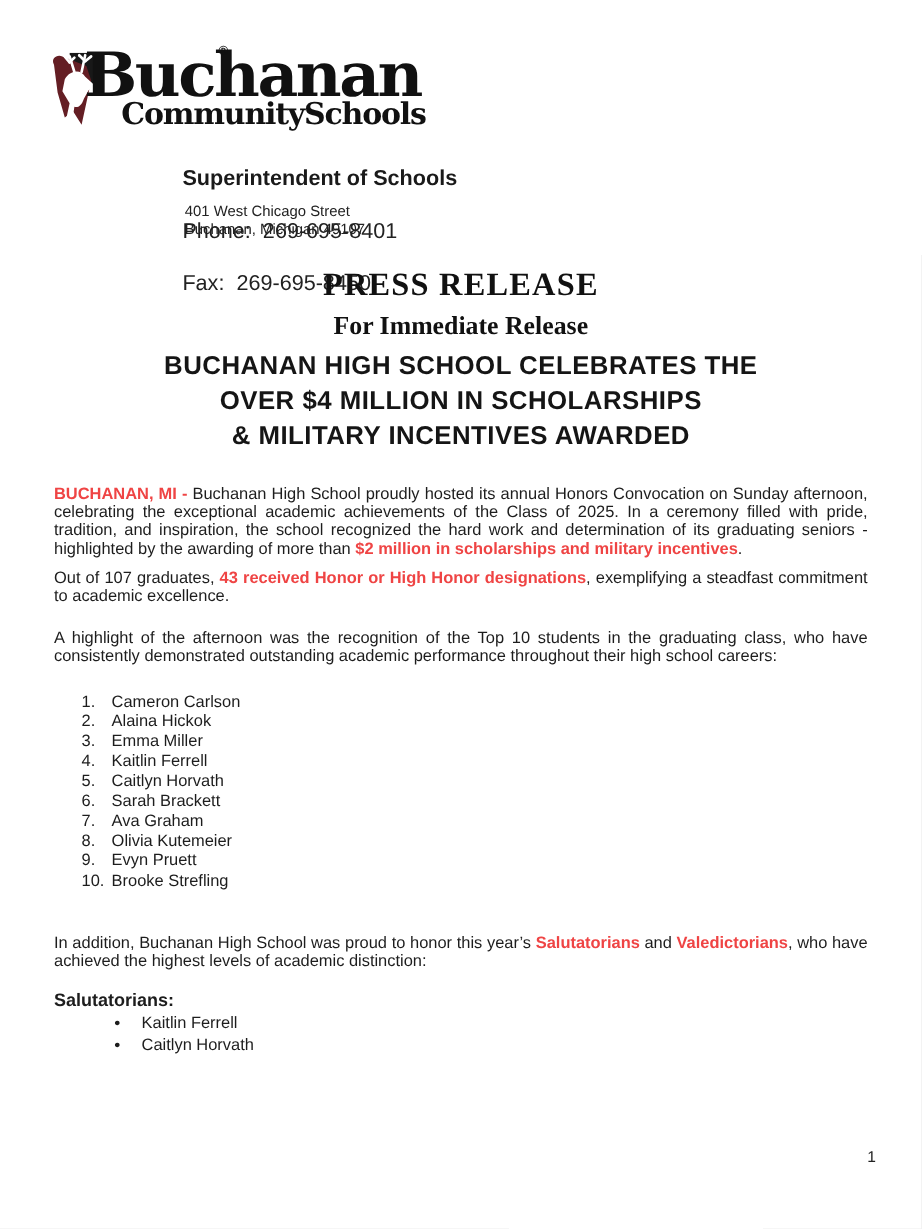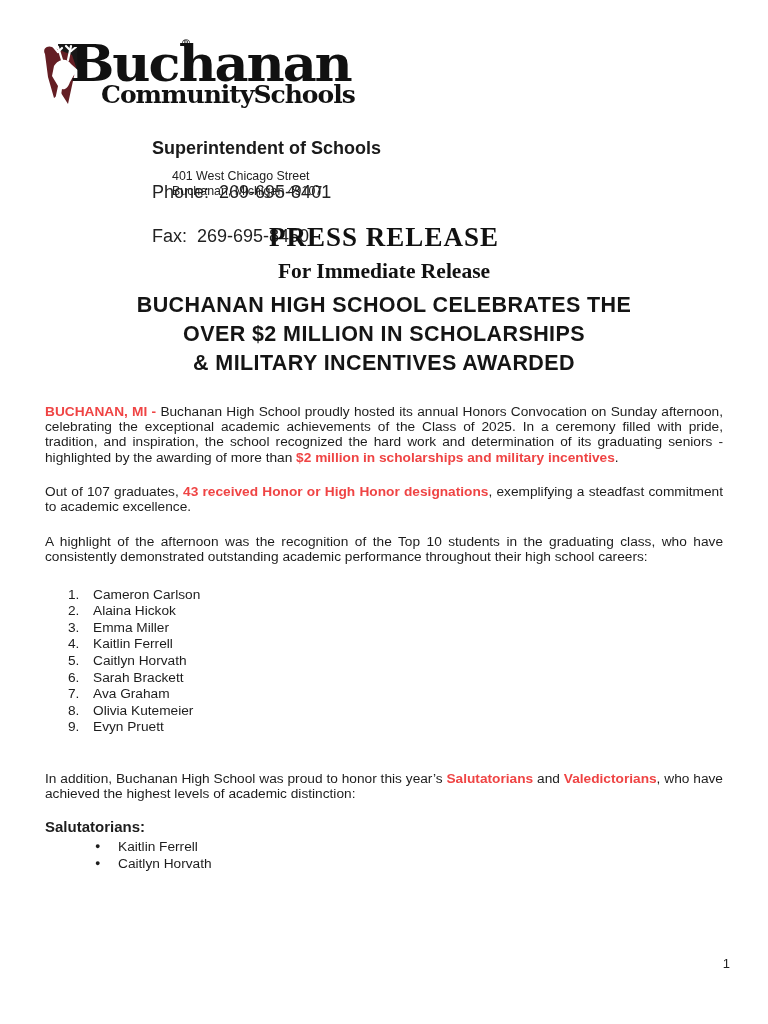--- a/index.html
+++ b/index.html
@@ -34,21 +34,21 @@
     font-weight: bold; font-size: 25px; line-height: 1;
     letter-spacing: -1px; color: #111;
   }
   .contact-block {
     position: absolute; left: 152px; top: 112px;
     font-size: 18px; line-height: 14.6px; color: #222;
     white-space: pre-wrap;
   }
   .contact-title { font-weight: bold; color: #1a1a1a; }
   .address-block {
-    position: absolute; left: 172px; top: 169px;
+    position: absolute; left: 154px; top: 169px;
     font-size: 12.4px; line-height: 14.6px; color: #222;
   }
 
   
   .content { position: absolute; left: 45px; top: 0; width: 678px; }
 
   .press-title {
     margin-top: 219px; text-align: center;
     font-family: "Liberation Serif", serif; font-weight: bold;
     font-size: 27px; line-height: 36px; letter-spacing: 1px; color: #111;
@@ -68,21 +68,21 @@
     margin-top: 8px; text-align: center;
     font-weight: bold; font-size: 21.5px; line-height: 29px;
     letter-spacing: 0.4px; color: #151515;
   }
 
   .body-par {
     font-size: 13.7px; line-height: 15.2px;
     text-align: justify; color: #1d1d1d;
   }
   .p1 { margin-top: 26px; }
-  .p2 { margin-top: 19px; }
+  .p2 { margin-top: 9px; }
   .p3 { margin-top: 20px; }
   .p4 { margin-top: 35px; }
   .body-par b { color: #ef4444; }
 
   .top10-list { margin-top: 22px; margin-left: 23px; list-style: none; }
   .top10-list li {
     font-size: 13.7px; line-height: 16.6px; display: flex;
   }
   .top10-list .num { min-width: 25px; }
 
@@ -132,21 +132,21 @@
     <div>Buchanan, Michigan 49107</div>
   </div>
 
   <div class="content">
 
     <div class="press-title">PRESS RELEASE</div>
     <div class="press-sub">For Immediate Release</div>
 
     <div class="headline">
       <div>BUCHANAN HIGH SCHOOL CELEBRATES THE</div>
-      <div>OVER $2 MILLION IN SCHOLARSHIPS</div>
+      <div>OVER $4 MILLION IN SCHOLARSHIPS</div>
       <div>&amp; MILITARY INCENTIVES AWARDED</div>
     </div>
 
     <p class="body-par p1"><b>BUCHANAN, MI -  </b><span>Buchanan High School proudly hosted its annual Honors Convocation on Sunday afternoon, celebrating the exceptional academic achievements of the Class of 2025. In a ceremony filled with pride, tradition, and inspiration, the school recognized the hard work and determination of its graduating seniors - highlighted by the awarding of more than </span><b>$2 million in scholarships and military incentives</b><span>.</span></p>
 
     <p class="body-par p2"><span>Out of 107 graduates, </span><b>43 received Honor or High Honor designations</b><span>, exemplifying a steadfast commitment to academic excellence.</span></p>
 
     <p class="body-par p3">A highlight of the afternoon was the recognition of the Top 10 students in the graduating class, who have consistently demonstrated outstanding academic performance throughout their high school careers:</p>
 
     <ol class="top10-list">
@@ -189,20 +189,24 @@
         <li>
           <span class="num">8.</span>
           <span>Olivia Kutemeier</span>
         </li>
 
         <li>
           <span class="num">9.</span>
           <span>Evyn Pruett</span>
         </li>
 
+        <li>
+          <span class="num">10.</span>
+          <span>Brooke Strefling</span>
+        </li>
       </ol>
 
     <p class="body-par p4"><span>In addition, Buchanan High School was proud to honor this year’s </span><b>Salutatorians</b><span> and </span><b>Valedictorians</b><span>, who have achieved the highest levels of academic distinction:</span></p>
 
     <div class="saluta-label">Salutatorians:</div>
 
     <ul class="bullet-list">
 
         <li>
           <span class="bullet-icon">●</span>

